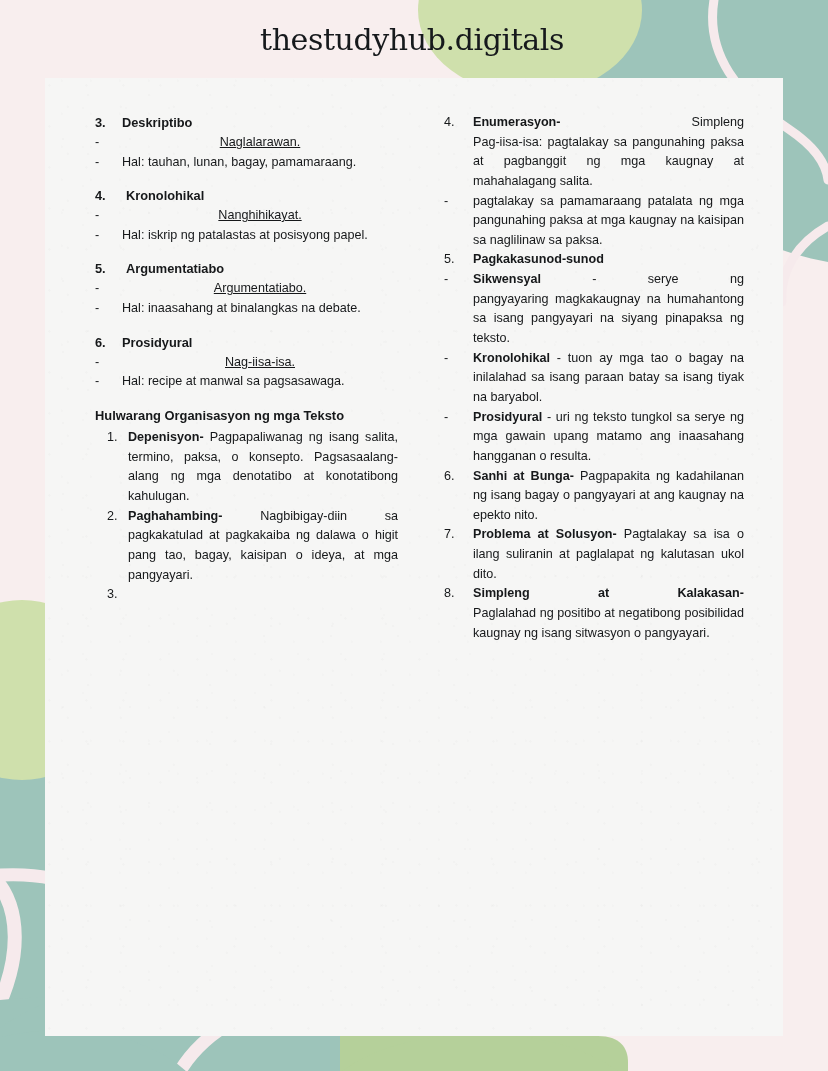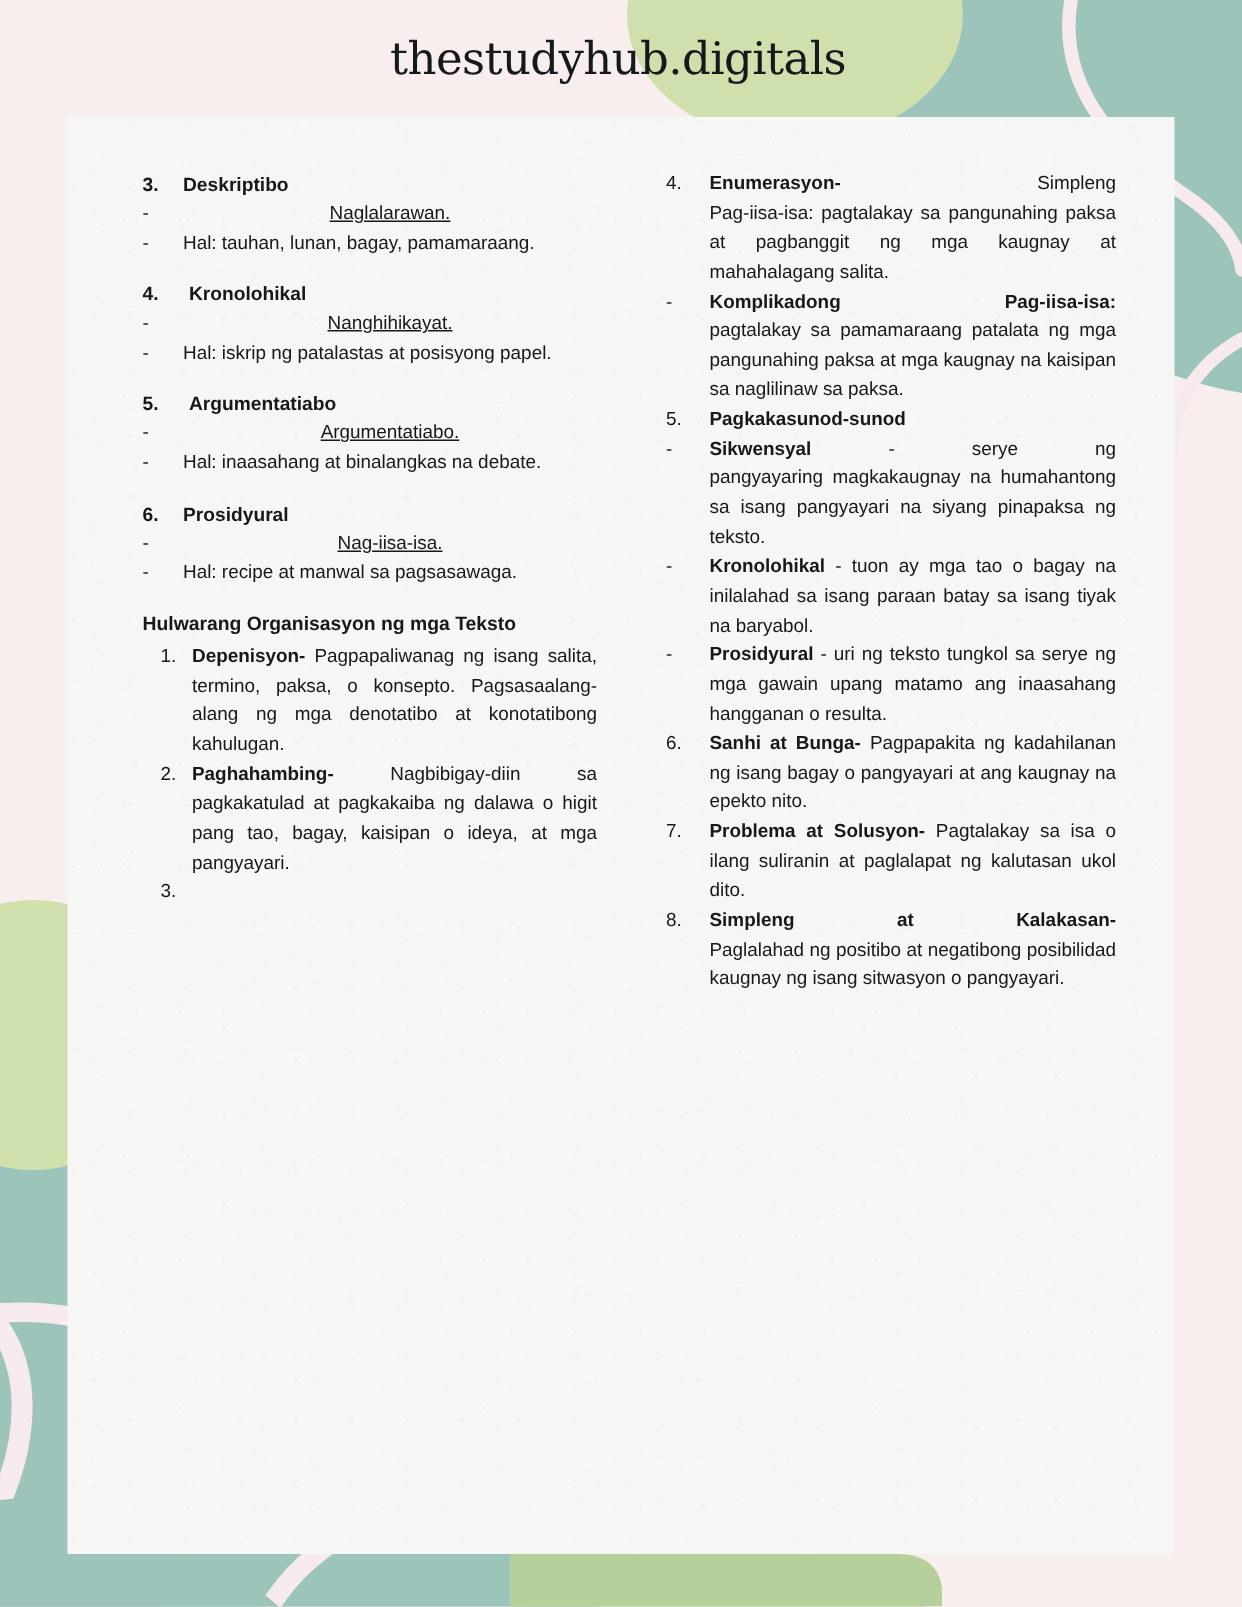--- a/index.html
+++ b/index.html
@@ -270,24 +270,20 @@
               <b>Enumerasyon-</b>
               <span>Simpleng</span>
             </span>
             <span>Pag-iisa-isa: pagtalakay sa pangunahing paksa at pagbanggit ng mga kaugnay at mahahalagang salita.</span>
           </span>
         </div>
 
         <div class="oitem">
           <span class="marker">-</span>
           <span class="body">
-            <span class="spread">
-              <b>Komplikadong</b>
-              <b>Pag-iisa-isa:</b>
-            </span>
             <span>pagtalakay sa pamamaraang patalata ng mga pangunahing paksa at mga kaugnay na kaisipan sa naglilinaw sa paksa.</span>
           </span>
         </div>
 
         <div class="oitem">
           <span class="marker">5.</span>
           <span class="body"><b>Pagkakasunod-sunod</b></span>
         </div>
 
         <div class="oitem">

